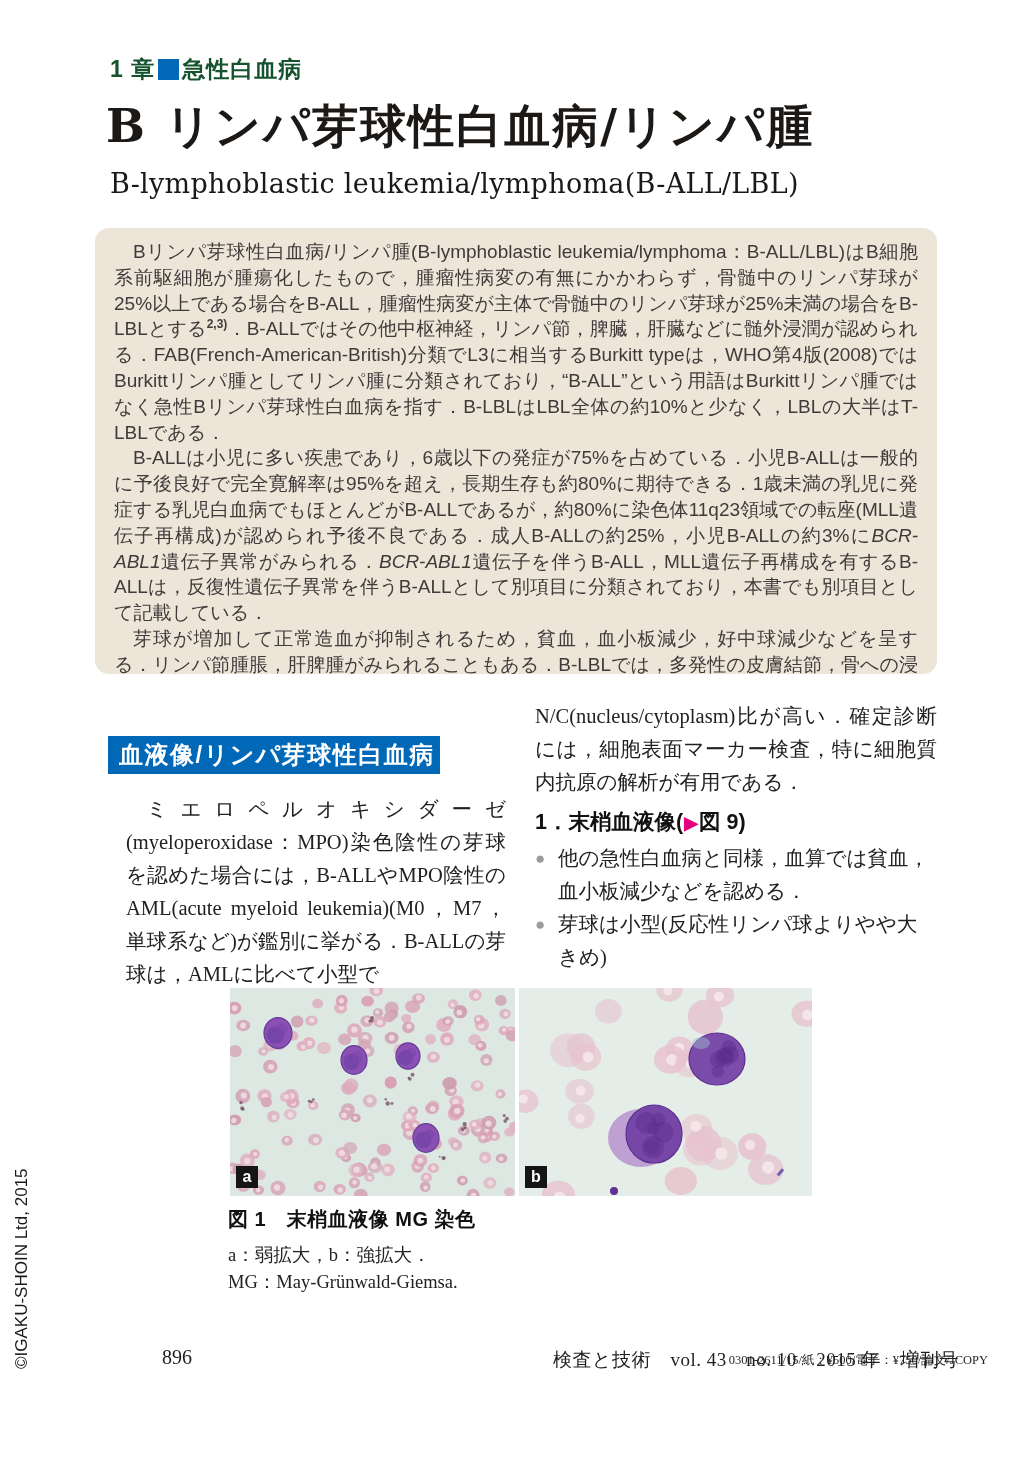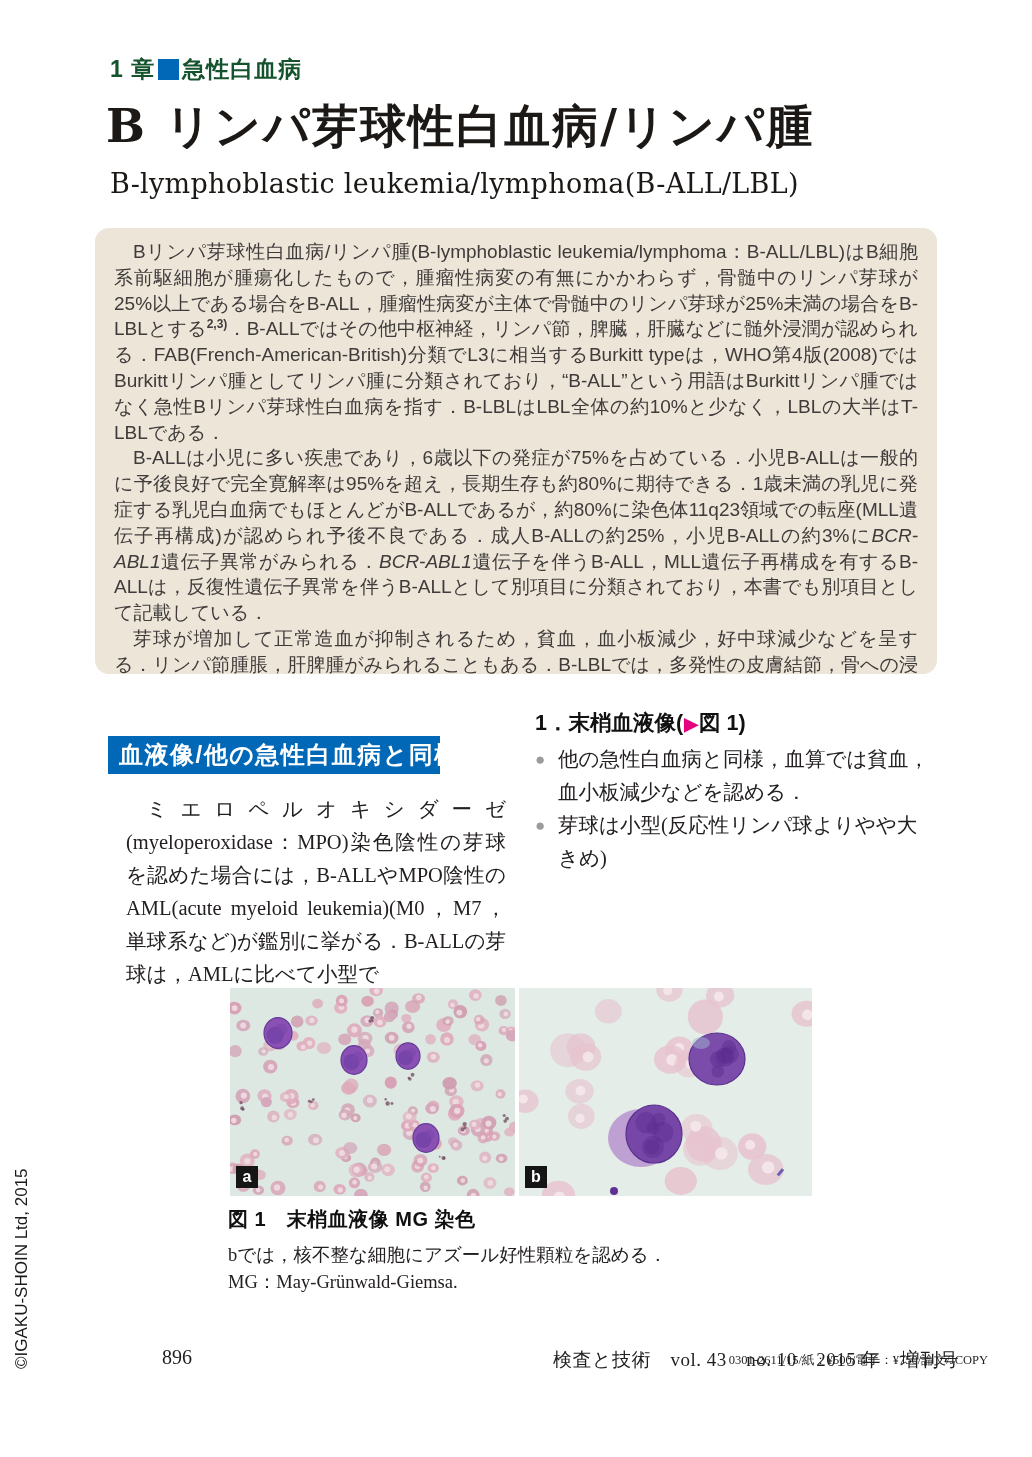--- a/index.html
+++ b/index.html
@@ -78,29 +78,30 @@
 
 <div class="title">B リンパ芽球性白血病/リンパ腫</div>
 <div class="subtitle">B-lymphoblastic leukemia/lymphoma(B-ALL/LBL)</div>
 
 <div class="sumbox">
   <p><span>Bリンパ芽球性白血病/リンパ腫(B-lymphoblastic leukemia/lymphoma：B-ALL/LBL)はB細胞系前駆細胞が腫瘍化したもので，腫瘤性病変の有無にかかわらず，骨髄中のリンパ芽球が25%以上である場合をB-ALL，腫瘤性病変が主体で骨髄中のリンパ芽球が25%未満の場合をB-LBLとする</span><sup>2,3)</sup><span>．B-ALLではその他中枢神経，リンパ節，脾臓，肝臓などに髄外浸潤が認められる．FAB(French-American-British)分類でL3に相当するBurkitt typeは，WHO第4版(2008)ではBurkittリンパ腫としてリンパ腫に分類されており，“B-ALL”という用語はBurkittリンパ腫ではなく急性Bリンパ芽球性白血病を指す．B-LBLはLBL全体の約10%と少なく，LBLの大半はT-LBLである．</span></p>
   <p><span>B-ALLは小児に多い疾患であり，6歳以下の発症が75%を占めている．小児B-ALLは一般的に予後良好で完全寛解率は95%を超え，長期生存も約80%に期待できる．1歳未満の乳児に発症する乳児白血病でもほとんどがB-ALLであるが，約80%に染色体11q23領域での転座(MLL遺伝子再構成)が認められ予後不良である．成人B-ALLの約25%，小児B-ALLの約3%に</span><span style="font-style: italic;">BCR-ABL1</span><span>遺伝子異常がみられる．</span><span style="font-style: italic;">BCR-ABL1</span><span>遺伝子を伴うB-ALL，MLL遺伝子再構成を有するB-ALLは，反復性遺伝子異常を伴うB-ALLとして別項目に分類されており，本書でも別項目として記載している．</span></p>
   <p><span>芽球が増加して正常造血が抑制されるため，貧血，血小板減少，好中球減少などを呈する．リンパ節腫脹，肝脾腫がみられることもある．B-LBLでは，多発性の皮膚結節，骨への浸潤，リンパ節病変がよくみられ，病変部位によっては咳や胸部圧迫感などの症状を認める．</span></p>
 </div>
 
-<div class="pts-heading">血液像/他の急性白血病と同様</div>
+<div class="pts-heading">血液像/リンパ芽球性白血病</div>
 
 <div class="col-left">
   <p>ミエロペルオキシダーゼ(myeloperoxidase：MPO)染色陰性の芽球を認めた場合には，B-ALLやMPO陰性のAML(acute myeloid leukemia)(M0，M7，単球系など)が鑑別に挙がる．B-ALLの芽球は，AMLに比べて小型で</p>
 </div>
 
 <div class="col-right">
+  <p>N/C(nucleus/cytoplasm)比が高い．確定診断には，細胞表面マーカー検査，特に細胞質内抗原の解析が有用である．</p>
   <div class="subhead">
-    <span>1．末梢血液像(</span><span class="arrow">▶</span><span>図 1)</span>
+    <span>1．末梢血液像(</span><span class="arrow">▶</span><span>図 9)</span>
   </div>
   <ul class="bullets">
     <li>
       <span class="blt">●</span>
       <span>他の急性白血病と同様，血算では貧血，血小板減少などを認める．</span>
     </li>
     <li>
       <span class="blt">●</span>
       <span>芽球は小型(反応性リンパ球よりやや大きめ)</span>
     </li>
@@ -455,21 +456,21 @@
         <ellipse cx="182" cy="55" rx="9" ry="6" fill="#9fb7cf" opacity="0.5"></ellipse>
         <circle cx="95" cy="203" r="4" fill="#5e3192"></circle>
         <rect x="260" y="180" width="3" height="8" fill="#6a5fb5" transform="rotate(40 261 184)"></rect>
       </svg>
     <div class="img-label">b</div>
   </div>
 </div>
 
 <div class="caption">
   <div class="cap-title">図 1　末梢血液像 MG 染色</div>
-  <div class="cap-line">bでは，核不整な細胞にアズール好性顆粒を認める．</div>
+  <div class="cap-line">a：弱拡大，b：強拡大．</div>
   <div class="cap-line">MG：May-Grünwald-Giemsa.</div>
 </div>
 
 <div class="footer">
   <span class="page-num">896</span>
   <span class="journal">検査と技術　vol. 43　no. 10　2015 年　増刊号</span>
   <span class="rights">0301-2611/15/紙：¥500/電子：¥750/論文/JCOPY</span>
 </div>
 
 <div class="copyright">©IGAKU-SHOIN Ltd, 2015</div>

